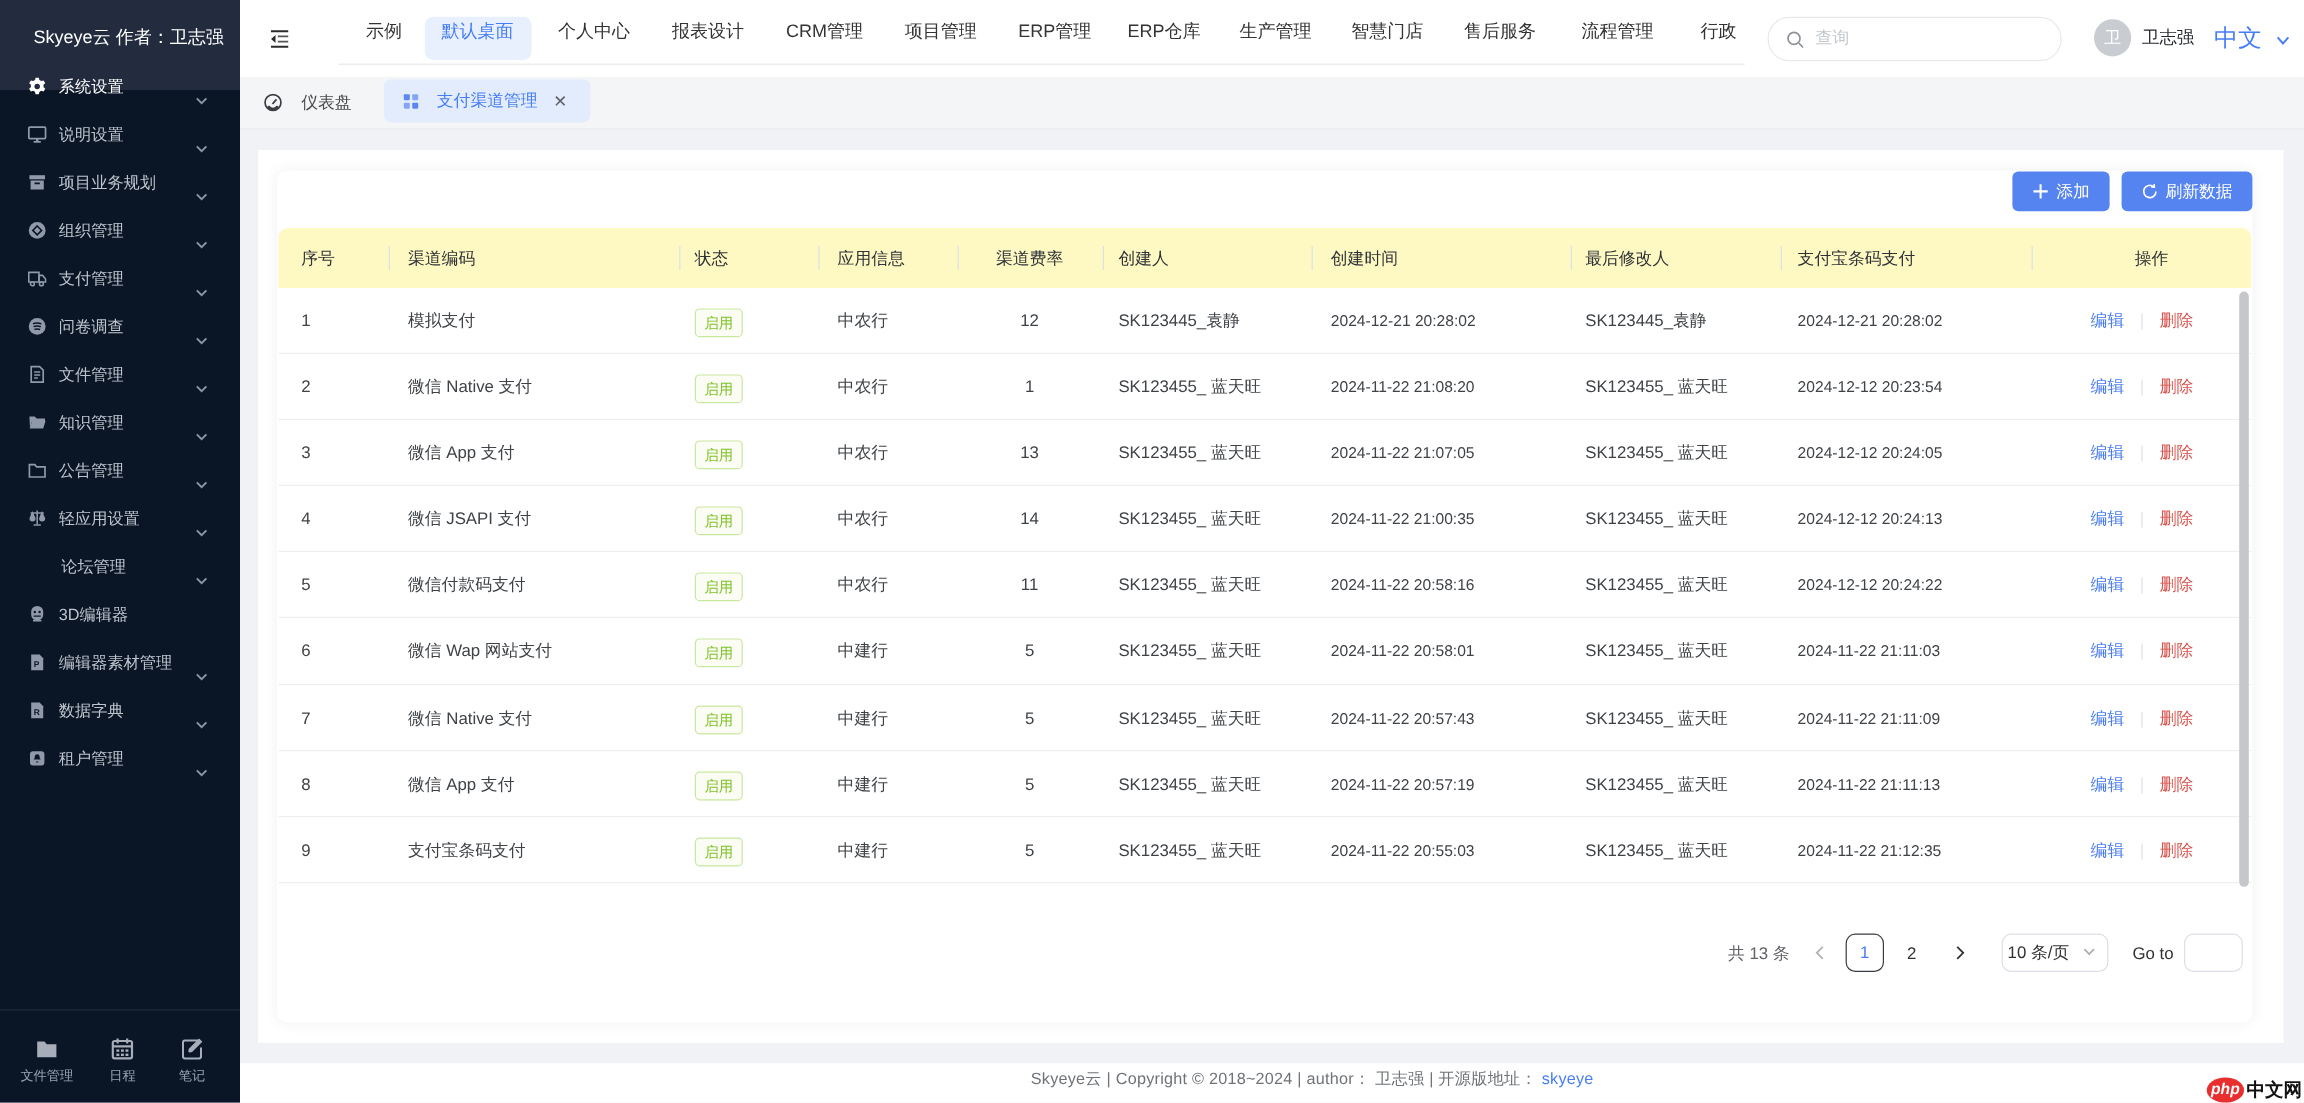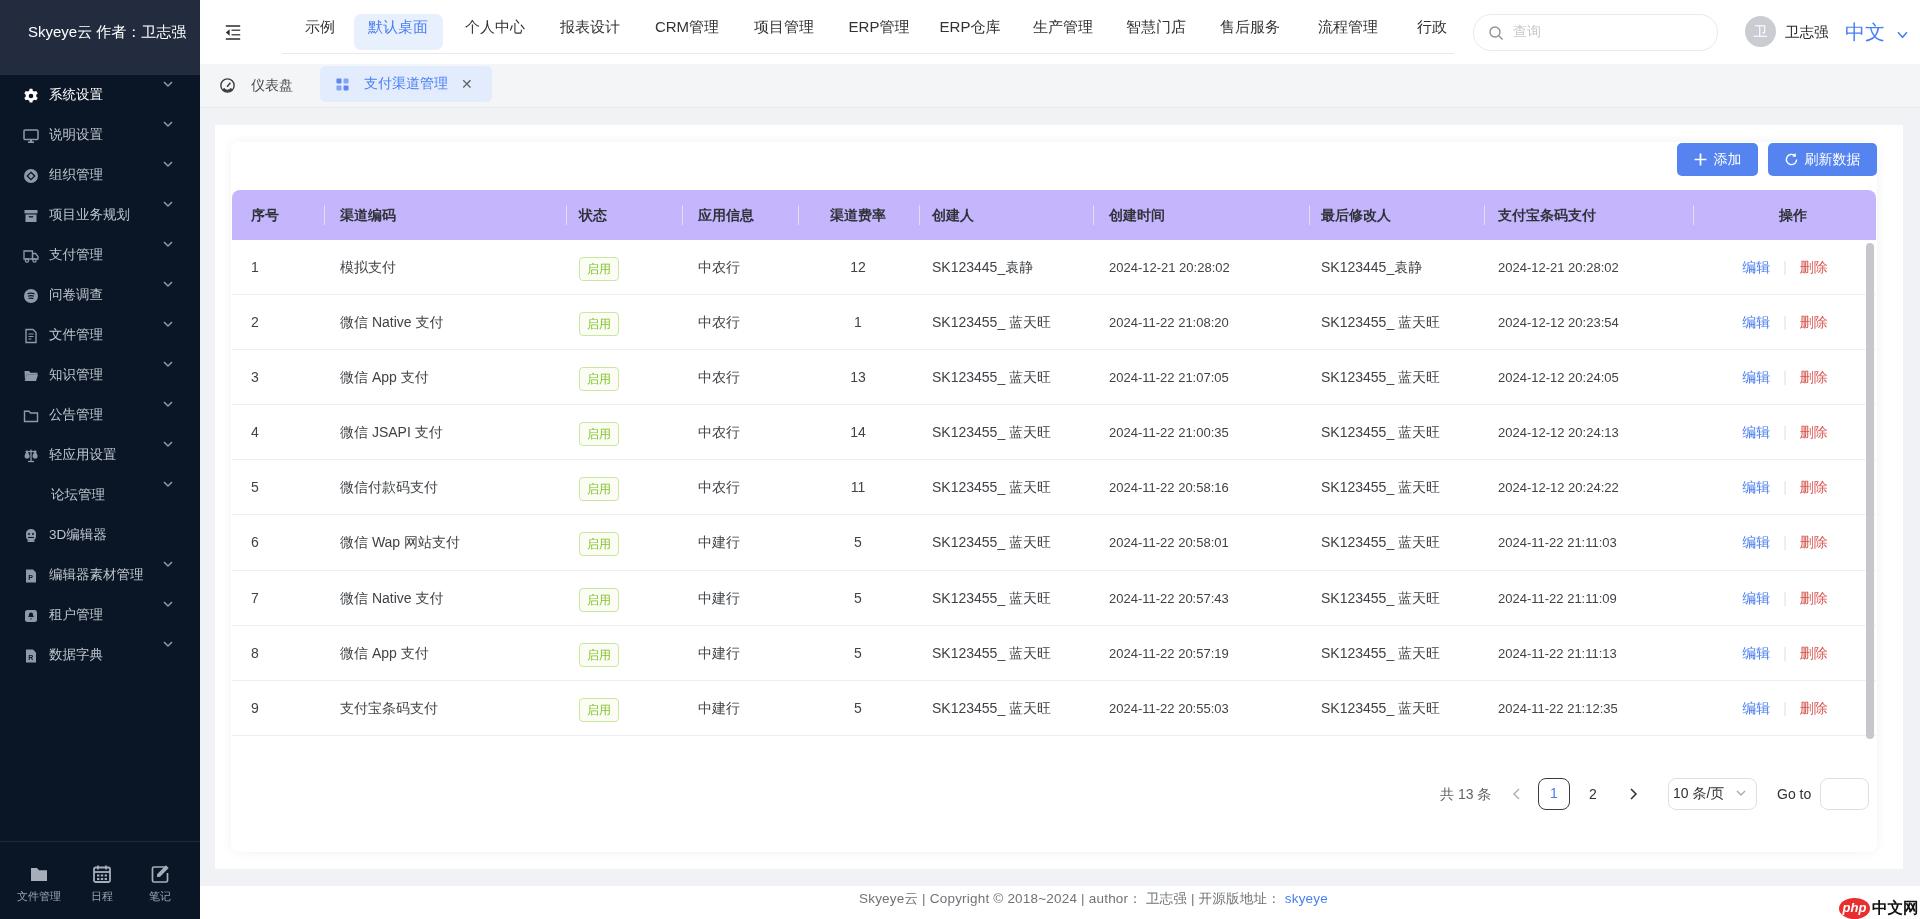--- a/index.html
+++ b/index.html
@@ -3,21 +3,21 @@
 <meta charset="utf-8">
 <title>Skyeye</title>
 <style>
 *{margin:0;padding:0;box-sizing:border-box}
 html,body{width:1920px;height:919px;overflow:hidden}
 body{font-family:"Liberation Sans",sans-serif;background:#f0f2f5;position:relative;font-size:14px;color:#303133}
 
 #side{position:absolute;left:0;top:0;width:200px;height:919px;background:#0a1626;z-index:5}
 #side .logo{height:75px;background:#222c3e;color:#fff;font-size:15px;line-height:64px;padding-left:28px;white-space:nowrap}
 #menu{position:absolute;top:64px;left:0;width:200px}
-#menu .it{height:40px;display:flex;align-items:flex-end;padding-left:23px;color:#bfc5cd;font-size:13.5px;position:relative;white-space:nowrap}
+#menu .it{height:40px;display:flex;align-items:flex-start;padding-left:23px;color:#bfc5cd;font-size:13.5px;position:relative;white-space:nowrap}
 #menu .it svg{width:16px;height:16px;margin-right:10px;flex:0 0 16px}
 #menu .it.on{color:#ffffff}
 #menu .it .ar{position:absolute;right:27px;top:50%;margin-top:-3px;width:10px;height:7px;margin-right:0}
 #menu .it.noicon{padding-left:51px}
 #dock{position:absolute;left:0;top:841px;width:200px;height:78px;border-top:1px solid rgba(255,255,255,.09)}
 #dock .d{position:absolute;top:22px;width:80px;text-align:center;color:#9aa3b0;font-size:11px}
 #dock .d:nth-child(1){left:-1px}
 #dock .d:nth-child(2){left:62px}
 #dock .d:nth-child(3){left:120px}
 #dock .d svg{width:20px;height:20px;display:block;margin:0 auto 5px}
@@ -44,21 +44,21 @@
 #tabs .t1 .x{margin-left:13px;color:#5f6369;font-size:14px}
 
 #content{position:absolute;left:200px;top:108px;width:1720px;height:778px;background:#f0f2f5}
 #panel{position:absolute;left:15px;top:17px;width:1688px;height:744px;background:#fff}
 #card{position:absolute;left:16px;top:17px;width:1646px;height:710px;background:#fff;border-radius:8px;box-shadow:0 0 12px rgba(0,0,0,.06)}
 .btn{position:absolute;top:1px;height:33px;background:#5583f0;border-radius:5px;color:#fff;font-size:14px;display:flex;align-items:center;justify-content:center}
 #btn-add{left:1446px;width:81px}
 #btn-rf{left:1537px;width:109px}
 .btn svg{width:13px;height:13px;margin-right:7px}
 
-#thead{position:absolute;left:1px;top:48px;width:1644px;height:50px;background:#c4b5fd;border-radius:8px 8px 0 0;font-weight:bold;color:#2f3338;font-size:14px}
+#thead{position:absolute;left:1px;top:48px;width:1644px;height:50px;background:#fef9c3;border-radius:8px 8px 0 0;font-weight:normal;color:#2f3338;font-size:14px}
 #thead .h{position:absolute;top:0;height:50px;line-height:50px}
 #thead .sep{position:absolute;top:15px;width:1px;height:20px;background:#dde0e5}
 #rows{position:absolute;left:1px;top:98px;width:1644px}
 .row{height:55.1px;position:relative;border-bottom:1px solid #edeff2;color:#3f4347;font-size:14px}
 .row .c{position:absolute;top:0;height:55px;line-height:55px;white-space:nowrap}
 .row .dt{font-size:13px}
 .badge{position:absolute;left:347px;top:17px;width:40px;height:24px;line-height:22px;text-align:center;border:1px solid #c9e79e;background:#fbfdf5;border-radius:4px;color:#7fc226;font-size:12px}
 .lk-e{color:#4a7cf0}
 .lk-d{color:#d9544e}
 .lk-sep{color:#e3e4e6;padding:0 13px}
@@ -99,35 +99,35 @@
           <path d="M5 14.2h6" stroke="#9099a8" stroke-width="1.6"></path>
           <path d="M8 11.5v2.7" stroke="#9099a8" stroke-width="2"></path>
         </svg>
         <span>说明设置</span>
         <svg class="ar" viewBox="0 0 10 7" fill="none" stroke="#8f98a6" stroke-width="1.5">
           <path d="M1 1l4 4 4-4"></path>
         </svg>
       </div>
 <div class="it">
         <svg viewBox="0 0 16 16">
-          <circle cx="8" cy="8" r="7" fill="#9099a8"></circle>
-          <path d="M8 4.3L11.7 8 8 11.7 4.3 8z" stroke="#0a1626" stroke-width="1.3" fill="none"></path>
-        </svg>
-        <span>组织管理</span>
-        <svg class="ar" viewBox="0 0 10 7" fill="none" stroke="#8f98a6" stroke-width="1.5">
-          <path d="M1 1l4 4 4-4"></path>
-        </svg>
-      </div>
-<div class="it">
-        <svg viewBox="0 0 16 16">
           <rect x="1.5" y="2" width="13" height="3.4" fill="#9099a8"></rect>
           <path d="M2.5 6.5h11V14h-11z" fill="#9099a8"></path>
           <path d="M5.8 8.8h4.4" stroke="#0a1626" stroke-width="1.3"></path>
         </svg>
         <span>项目业务规划</span>
+        <svg class="ar" viewBox="0 0 10 7" fill="none" stroke="#8f98a6" stroke-width="1.5">
+          <path d="M1 1l4 4 4-4"></path>
+        </svg>
+      </div>
+<div class="it">
+        <svg viewBox="0 0 16 16">
+          <circle cx="8" cy="8" r="7" fill="#9099a8"></circle>
+          <path d="M8 4.3L11.7 8 8 11.7 4.3 8z" stroke="#0a1626" stroke-width="1.3" fill="none"></path>
+        </svg>
+        <span>组织管理</span>
         <svg class="ar" viewBox="0 0 10 7" fill="none" stroke="#8f98a6" stroke-width="1.5">
           <path d="M1 1l4 4 4-4"></path>
         </svg>
       </div>
 <div class="it">
         <svg viewBox="0 0 16 16">
           <g fill="none" stroke="#9099a8" stroke-width="1.3">
             <path d="M1 3h8.5v8H1z"></path>
             <path d="M9.5 5.5h3L15 8.5V11H9.5z"></path>
             <circle cx="4" cy="12.6" r="1.6"></circle>
@@ -215,34 +215,34 @@
           <path d="M3 1.5h7l3 3V14.5H3z" fill="#9099a8"></path>
           <text x="5.2" y="11.5" font-size="7" fill="#0a1626" font-weight="bold">P</text>
         </svg>
         <span>编辑器素材管理</span>
         <svg class="ar" viewBox="0 0 10 7" fill="none" stroke="#8f98a6" stroke-width="1.5">
           <path d="M1 1l4 4 4-4"></path>
         </svg>
       </div>
 <div class="it">
         <svg viewBox="0 0 16 16">
+          <path d="M3 1.5h7l3 3V14.5H3z" fill="#9099a8"></path>
+          <text x="5.2" y="11.5" font-size="7" fill="#0a1626" font-weight="bold">R</text>
+        </svg>
+        <span>数据字典</span>
+        <svg class="ar" viewBox="0 0 10 7" fill="none" stroke="#8f98a6" stroke-width="1.5">
+          <path d="M1 1l4 4 4-4"></path>
+        </svg>
+      </div>
+<div class="it">
+        <svg viewBox="0 0 16 16">
           <rect x="2" y="2" width="12" height="12" rx="2.5" fill="#9099a8"></rect>
           <path d="M8 4.5a2 2 0 0 1 2 2c0 1.8 1 2.5 1 2.5H5s1-.7 1-2.5a2 2 0 0 1 2-2zM7 10.5a1 1 0 0 0 2 0" fill="#0a1626"></path>
         </svg>
         <span>租户管理</span>
-        <svg class="ar" viewBox="0 0 10 7" fill="none" stroke="#8f98a6" stroke-width="1.5">
-          <path d="M1 1l4 4 4-4"></path>
-        </svg>
-      </div>
-<div class="it">
-        <svg viewBox="0 0 16 16">
-          <path d="M3 1.5h7l3 3V14.5H3z" fill="#9099a8"></path>
-          <text x="5.2" y="11.5" font-size="7" fill="#0a1626" font-weight="bold">R</text>
-        </svg>
-        <span>数据字典</span>
         <svg class="ar" viewBox="0 0 10 7" fill="none" stroke="#8f98a6" stroke-width="1.5">
           <path d="M1 1l4 4 4-4"></path>
         </svg>
       </div>
 </div>
   <div id="dock">
 <div class="d"><svg viewBox="0 0 20 20">
           <path d="M2 4h6l2 2.2h8V17H2z" fill="#a7aeb9"></path>
         </svg>文件管理</div>
 <div class="d"><svg viewBox="0 0 20 20">

